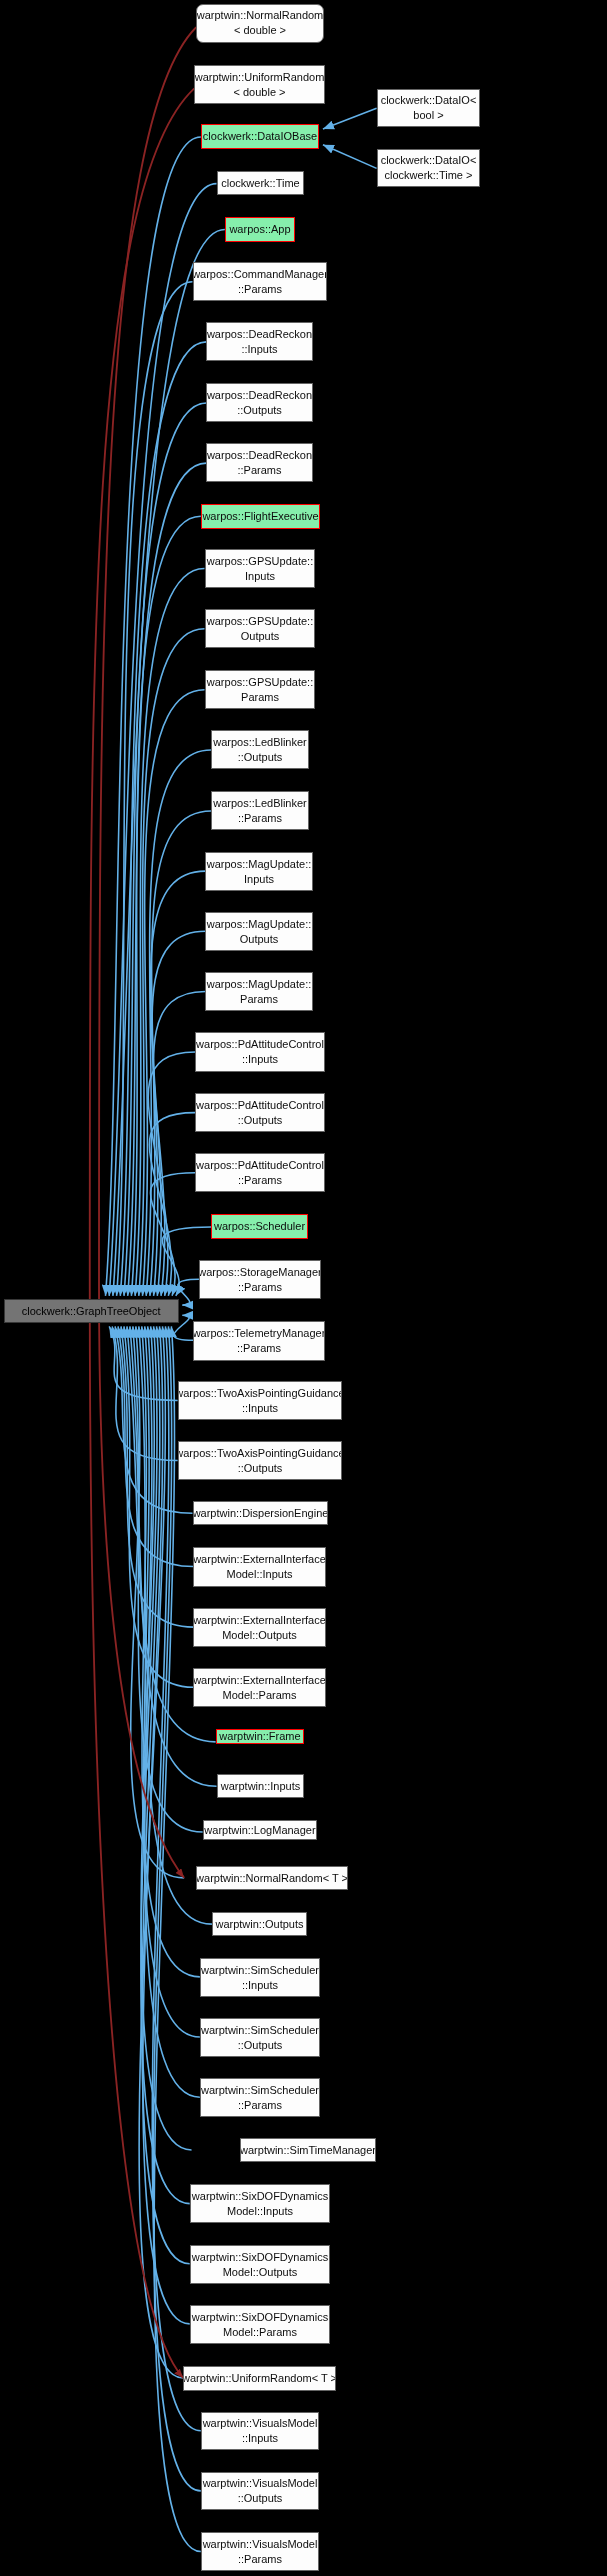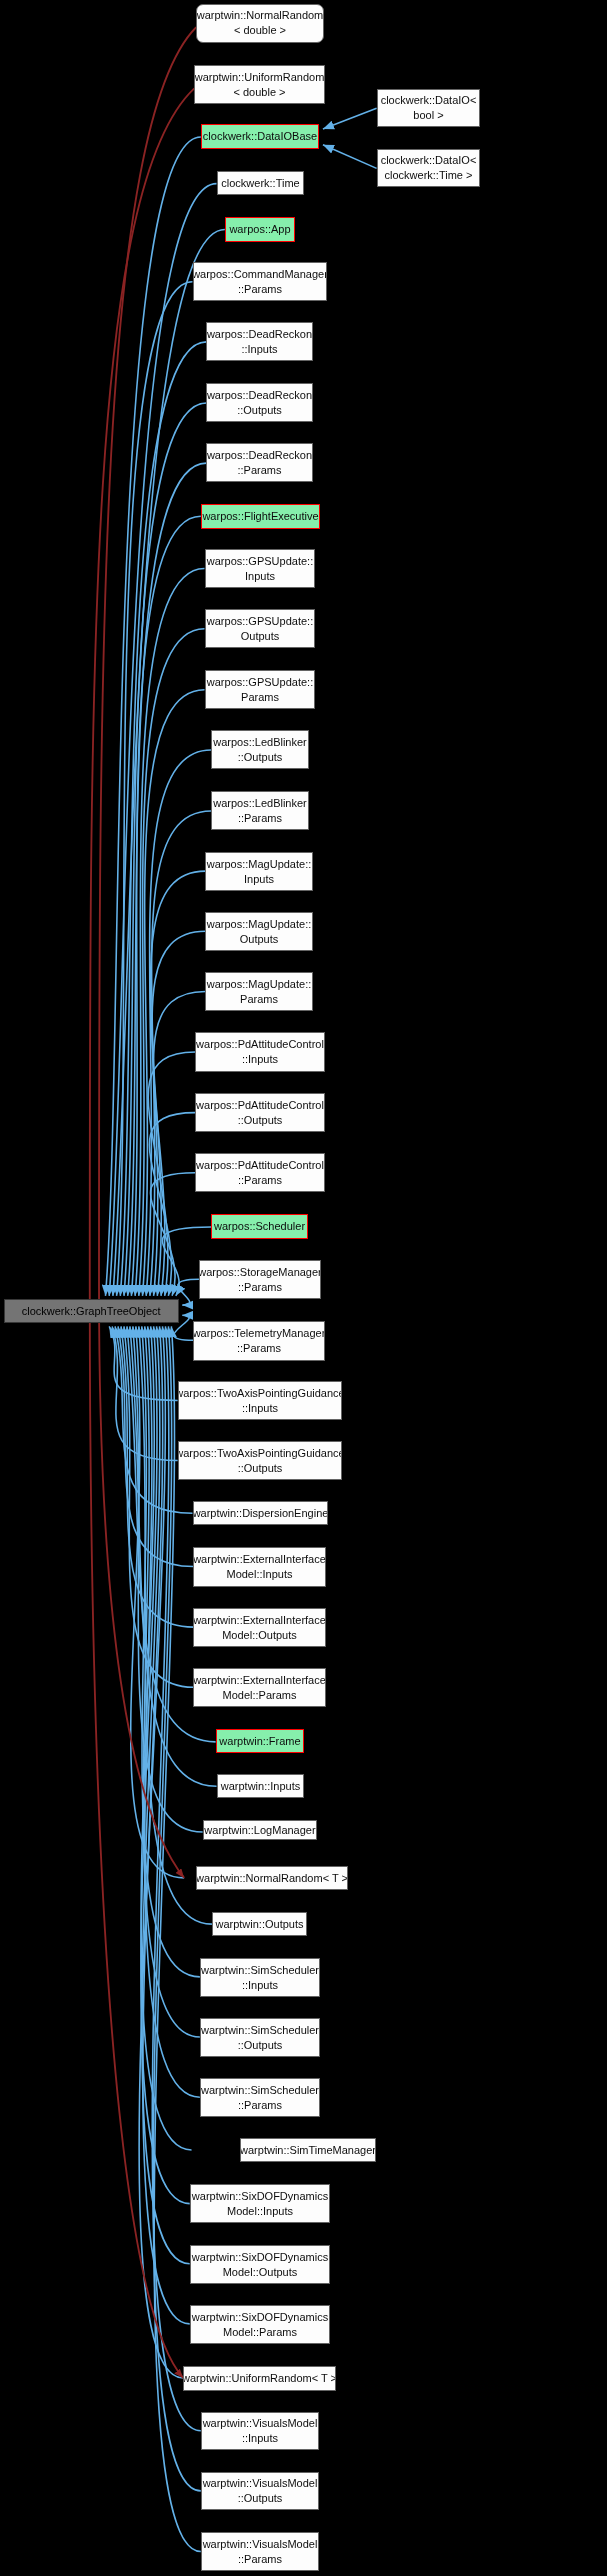--- a/index.html
+++ b/index.html
@@ -187,21 +187,21 @@
       <span>Model::Inputs</span>
     </div>
     <div class="node" style="left: 193px; top: 1608px; width: 133px; height: 39px;">
       <span>warptwin::ExternalInterface</span>
       <span>Model::Outputs</span>
     </div>
     <div class="node" style="left: 193px; top: 1668px; width: 133px; height: 39px;">
       <span>warptwin::ExternalInterface</span>
       <span>Model::Params</span>
     </div>
-    <div class="node highlight" style="left: 216px; top: 1729px; width: 88px; height: 24px;">
+    <div class="node highlight" style="left: 216px; top: 1729px; width: 88px; height: 15px;">
       <span>warptwin::Frame</span>
     </div>
     <div class="node" style="left: 217px; top: 1774px; width: 87px; height: 24px;">
       <span>warptwin::Inputs</span>
     </div>
     <div class="node" style="left: 203px; top: 1820px; width: 114px; height: 20px;">
       <span>warptwin::LogManager</span>
     </div>
     <div class="node" style="left: 184px; top: 1866px; width: 152px; height: 24px; margin-left: 12px;">
       <span>warptwin::NormalRandom&lt; T &gt;</span>

